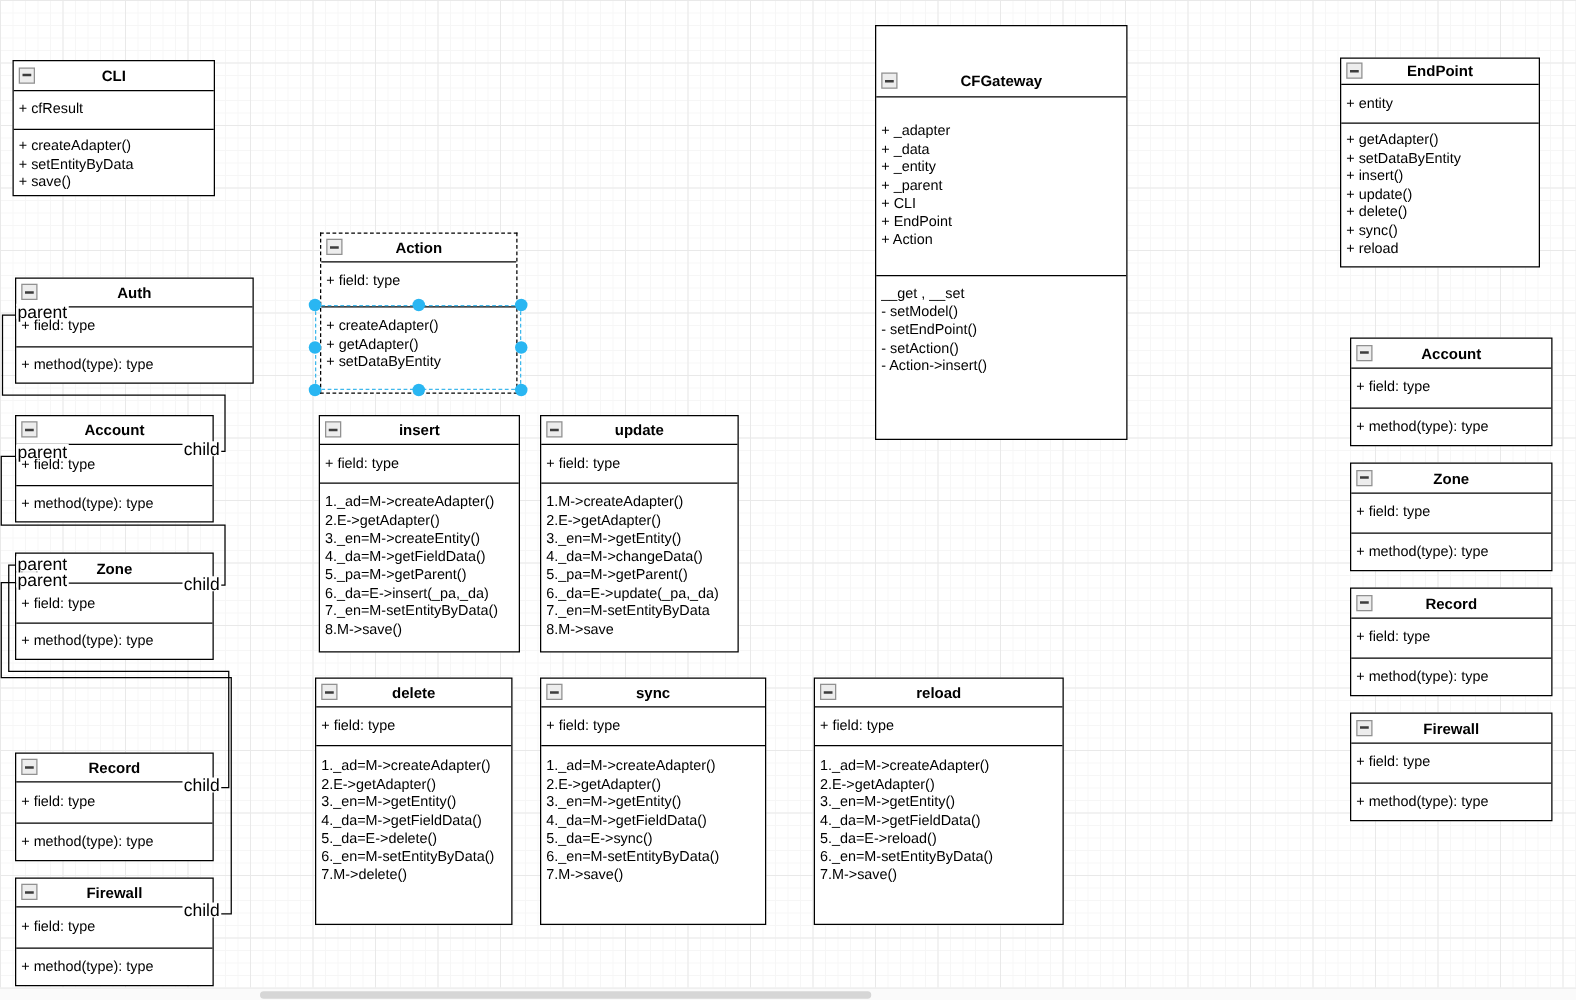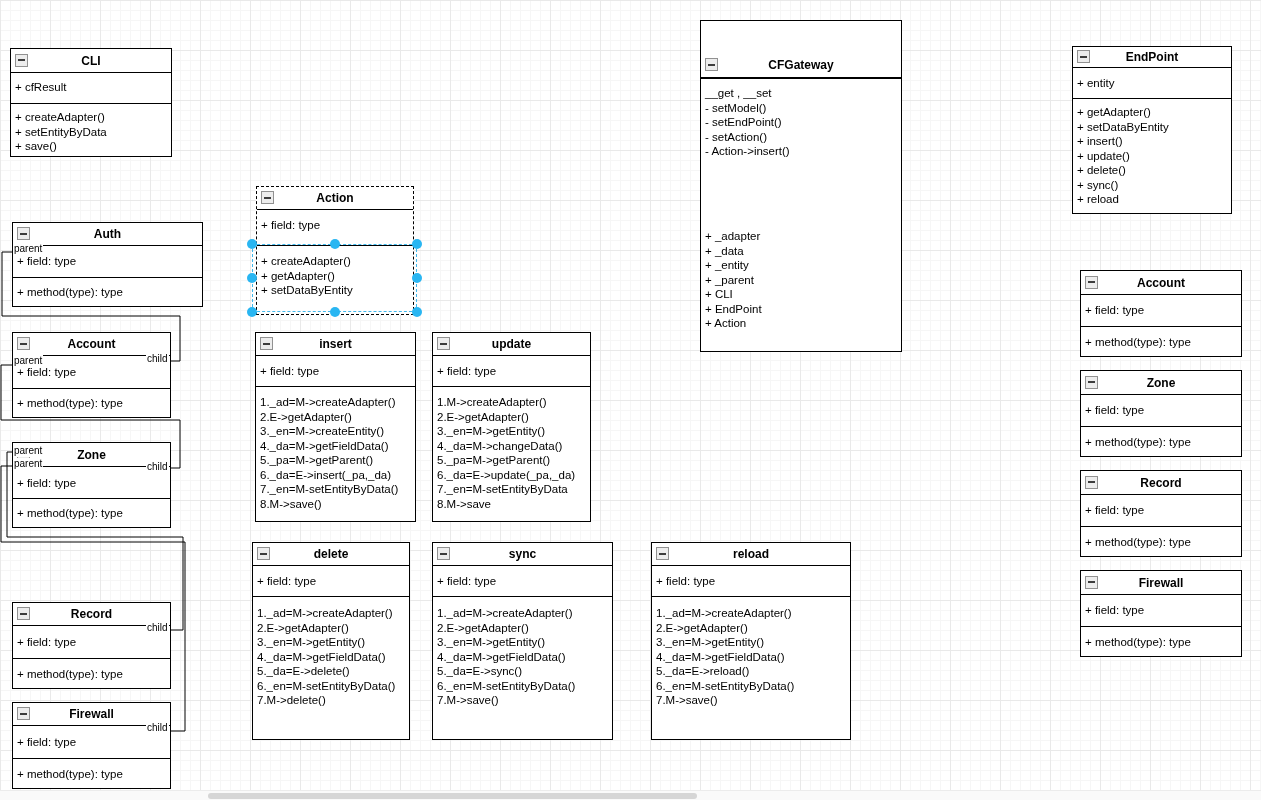--- a/index.html
+++ b/index.html
@@ -21,21 +21,21 @@
     display:flex;align-items:center;justify-content:center;
     font-weight:bold;font-size:12px;}
   .uml-class.dashed .title-row{border-bottom:1px solid #000;}
   .collapse{position:absolute;left:4px;top:50%;margin-top:-7px;width:13px;height:13px;
     border:1px solid #919191;background:#ededed;box-sizing:border-box;
     display:flex;align-items:center;justify-content:center;}
   .collapse i{display:block;width:7px;height:2px;background:#3d3d3d;}
   .compartment{box-sizing:border-box;padding:7px 2px 0 4px;font-size:11.5px;line-height:14.5px;overflow:hidden;}
   .methods{border-top:1px solid #000;}
   .row{display:block;white-space:pre;}
-  .edge-label{position:absolute;background:#fff;font-size:10px;line-height:12px;padding:0 1px;}
+  .edge-label{position:absolute;background:#fff;font-size:14px;line-height:12px;padding:0 1px;}
   .selection-rect{position:absolute;border:1px dashed #3fb8ec;box-sizing:border-box;pointer-events:none;}
   .handle{position:absolute;width:10px;height:10px;border-radius:50%;margin:-5px 0 0 -5px;}
   .scroll-track{position:absolute;left:0;bottom:0;width:100%;height:10px;border-top:1px solid #ececec;box-sizing:border-box;}
   .scroll-thumb{position:absolute;top:2px;height:6px;border-radius:3px;}
 </style>
 </head>
 <body>
 
 <div id="canvas">
     <svg id="edge-layer" width="1261" height="800">
@@ -146,35 +146,35 @@
         <span class="row">+ setDataByEntity</span>
       </div>
     </div>
     <div class="uml-class" style="left: 700px; top: 20px; width: 202px; background: rgb(255, 255, 255);">
       <div class="title-row" style="height: 25px; margin-top: 32px;">
         <span class="collapse">
           <i></i>
         </span>
         <span class="title">CFGateway</span>
       </div>
-      <div class="compartment methods" style="height: 131px; padding-top: 7px;">
-        <span class="row">__get , __set</span>
-        <span class="row">- setModel()</span>
-        <span class="row">- setEndPoint()</span>
-        <span class="row">- setAction()</span>
-        <span class="row">- Action-&gt;insert()</span>
-      </div>
       <div class="compartment" style="height: 142px; padding-top: 20px;">
         <span class="row">+ _adapter</span>
         <span class="row">+ _data</span>
         <span class="row">+ _entity</span>
         <span class="row">+ _parent</span>
         <span class="row">+ CLI</span>
         <span class="row">+ EndPoint</span>
         <span class="row">+ Action</span>
+      </div>
+      <div class="compartment methods" style="height: 131px; padding-top: 7px;">
+        <span class="row">__get , __set</span>
+        <span class="row">- setModel()</span>
+        <span class="row">- setEndPoint()</span>
+        <span class="row">- setAction()</span>
+        <span class="row">- Action-&gt;insert()</span>
       </div>
     </div>
     <div class="uml-class" style="left: 1072px; top: 46px; width: 160px; background: rgb(255, 255, 255);">
       <div class="title-row" style="height: 21px;">
         <span class="collapse">
           <i></i>
         </span>
         <span class="title">EndPoint</span>
       </div>
       <div class="compartment" style="height: 30px; padding-top: 8px;">

